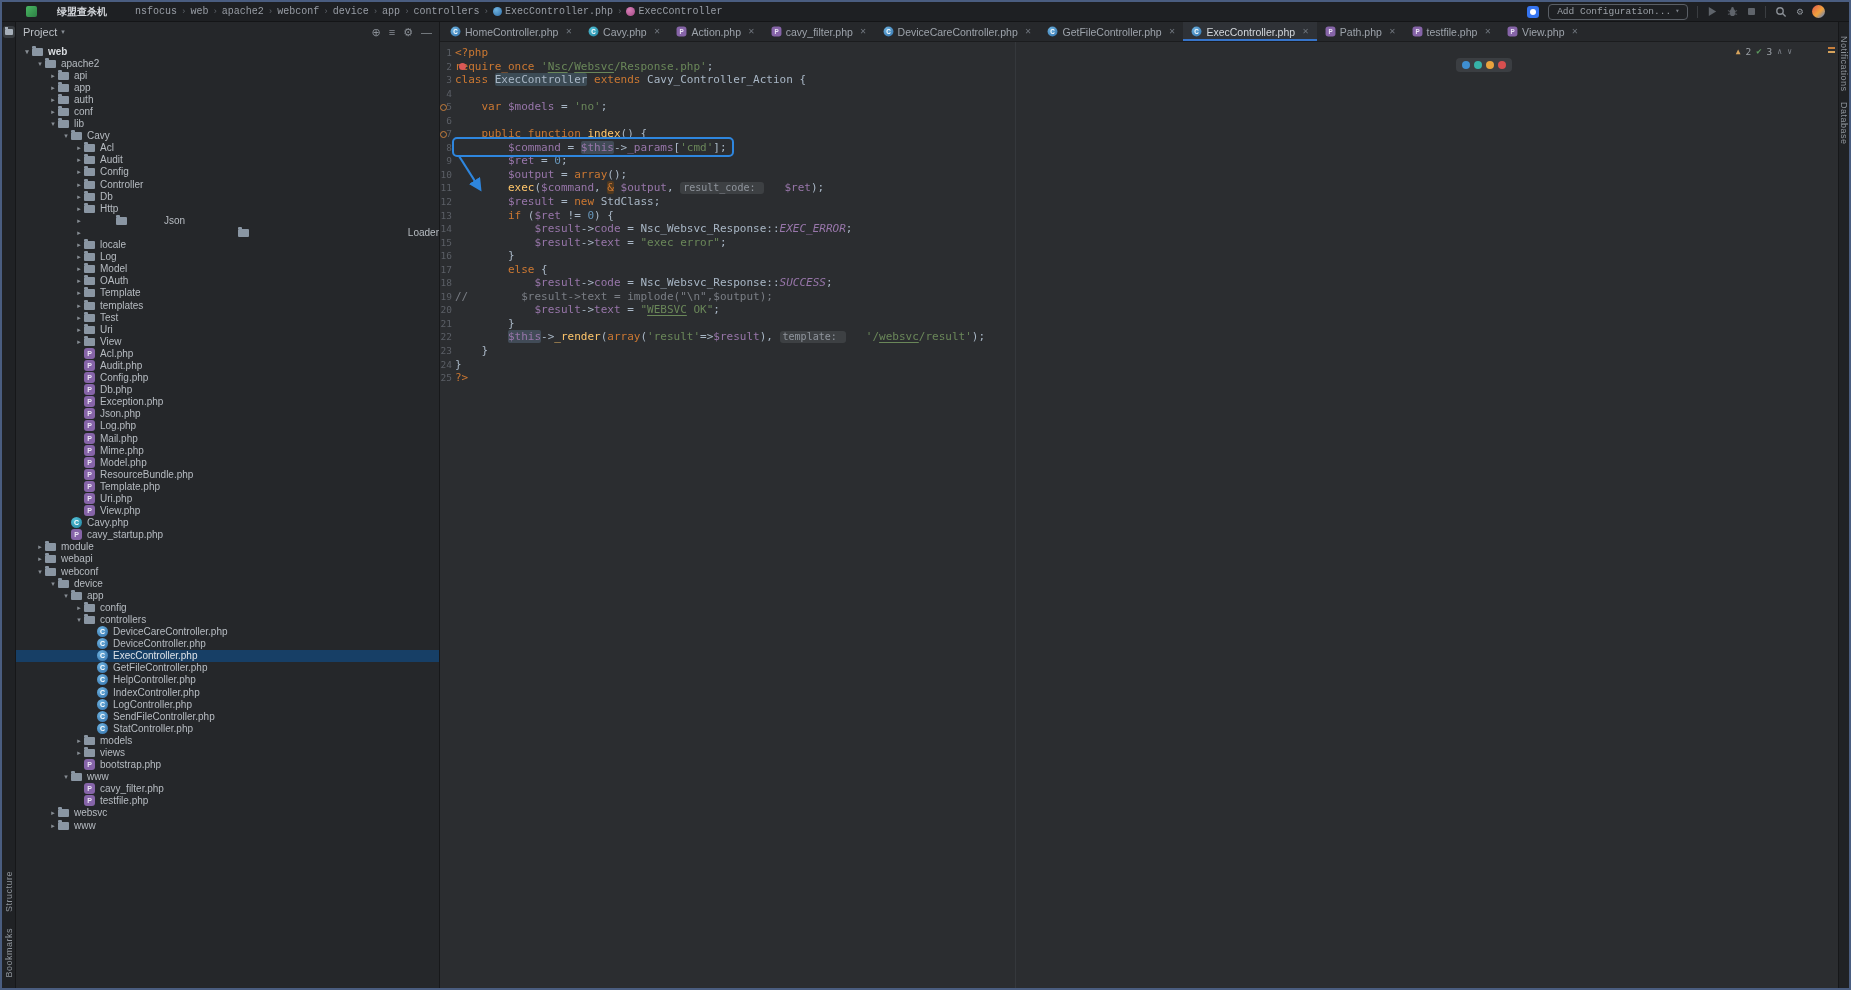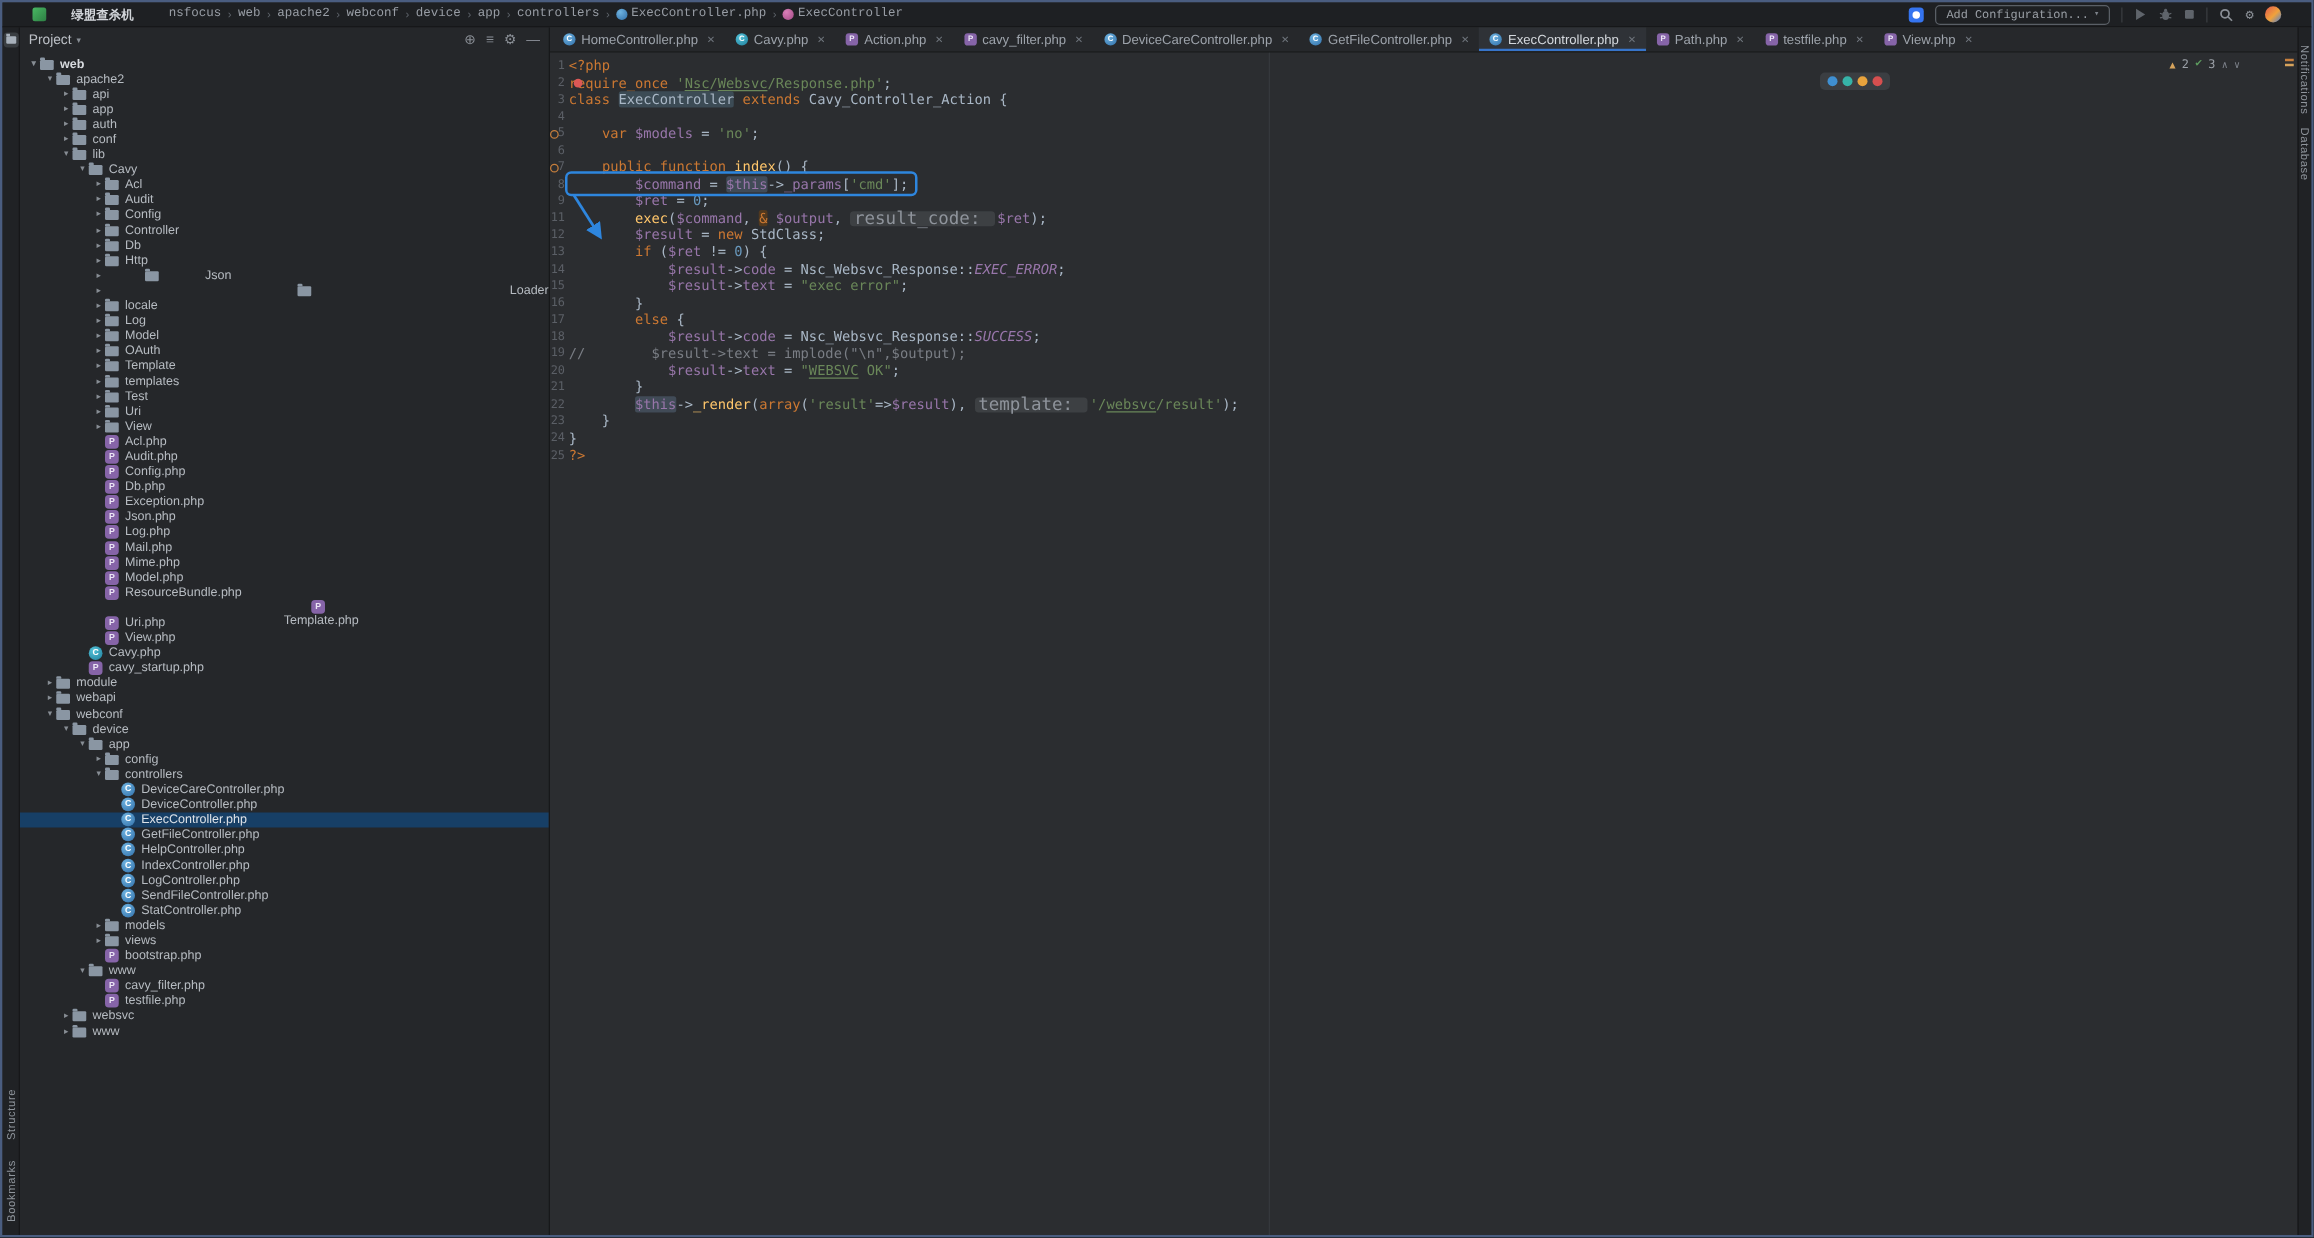--- a/index.html
+++ b/index.html
@@ -77,21 +77,21 @@
   .seg.k{color:#cc7832;}
   .seg.s{color:#6a8759;}
   .seg.su{color:#6a8759;text-decoration:underline;text-underline-offset:2px;}
   .seg.v{color:#9876aa;}
   .seg.f{color:#9876aa;}
   .seg.fn{color:#ffc66b;}
   .seg.n{color:#6897bb;}
   .seg.c{color:#7a7e85;}
   .seg.p{color:#a9b7c6;}
   .seg.ch{color:#9876aa;font-style:italic;}
-  .seg.h{display:inline-block;background:#3d4043;color:#8f949c;border-radius:3px;font-size:14px;line-height:12px;padding:0 3px;margin-right:2px;vertical-align:middle;}
+  .seg.h{display:inline-block;background:#3d4043;color:#8f949c;border-radius:3px;font-size:10px;line-height:12px;padding:0 3px;margin-right:20px;vertical-align:middle;}
   .seg.hl{background:#414b57;border-radius:2px;color:#9876aa;}
   .seg.hlc{background:#3c4b55;border-radius:2px;color:#a9b7c6;}
   .seg.amp{background:#51391f;color:#cc7832;border-radius:2px;}
   .seg.dot{position:absolute;left:19px;top:3.5px;width:7px;height:7px;border-radius:50%;background:#db5856;}
   .seg.gmark{position:absolute;left:0;top:3.5px;width:7px;height:7px;border-radius:50%;border:1.5px solid #c77f3c;}
 
   .margin-guide{position:absolute;left:575px;top:0;bottom:0;width:1px;background:#35383c;}
   .inspections{position:absolute;top:3px;right:46px;display:flex;align-items:center;gap:5px;font-size:9.5px;color:#9ba0a7;}
   .iw-warn{color:#d6a35c;font-size:8px;}
   .iw-ok{color:#5d9b5f;font-size:9px;}
@@ -388,21 +388,21 @@
           <div class="trow" style="padding-left: 58px;">
             <span class="arw"></span>
             <span class="ic php"></span>
             <span class="tlabel">Model.php</span>
           </div>
           <div class="trow" style="padding-left: 58px;">
             <span class="arw"></span>
             <span class="ic php"></span>
             <span class="tlabel">ResourceBundle.php</span>
           </div>
-          <div class="trow" style="padding-left: 58px; flex-direction: column;">
+          <div class="trow" style="padding-left: 58px;">
             <span class="arw"></span>
             <span class="ic php"></span>
             <span class="tlabel">Template.php</span>
           </div>
           <div class="trow" style="padding-left: 58px;">
             <span class="arw"></span>
             <span class="ic php"></span>
             <span class="tlabel">Uri.php</span>
           </div>
           <div class="trow" style="padding-left: 58px;">
@@ -626,20 +626,24 @@
               <span class="ln">7</span>
               <span class="ct"><span class="seg gmark"></span><span class="seg p">    </span><span class="seg k">public function </span><span class="seg fn">index</span><span class="seg p">() {</span></span>
             </div>
             <div class="cl">
               <span class="ln">8</span>
               <span class="ct"><span class="seg p">        </span><span class="seg v">$command</span><span class="seg p"> = </span><span class="seg hl">$this</span><span class="seg p">-&gt;</span><span class="seg f">_params</span><span class="seg p">[</span><span class="seg s">'cmd'</span><span class="seg p">];</span></span>
             </div>
             <div class="cl">
               <span class="ln">9</span>
               <span class="ct"><span class="seg p">        </span><span class="seg v">$ret</span><span class="seg p"> = </span><span class="seg n">0</span><span class="seg p">;</span></span>
+            </div>
+            <div class="cl">
+              <span class="ln">10</span>
+              <span class="ct"><span class="seg p">        </span><span class="seg v">$output</span><span class="seg p"> = </span><span class="seg k">array</span><span class="seg p">();</span></span>
             </div>
             <div class="cl">
               <span class="ln">11</span>
               <span class="ct"><span class="seg p">        </span><span class="seg fn">exec</span><span class="seg p">(</span><span class="seg v">$command</span><span class="seg p">, </span><span class="seg amp">&amp;</span><span class="seg p"> </span><span class="seg v">$output</span><span class="seg p">, </span><span class="seg h">result_code: </span><span class="seg v">$ret</span><span class="seg p">);</span></span>
             </div>
             <div class="cl">
               <span class="ln">12</span>
               <span class="ct"><span class="seg p">        </span><span class="seg v">$result</span><span class="seg p"> = </span><span class="seg k">new </span><span class="seg p">StdClass;</span></span>
             </div>
             <div class="cl">

